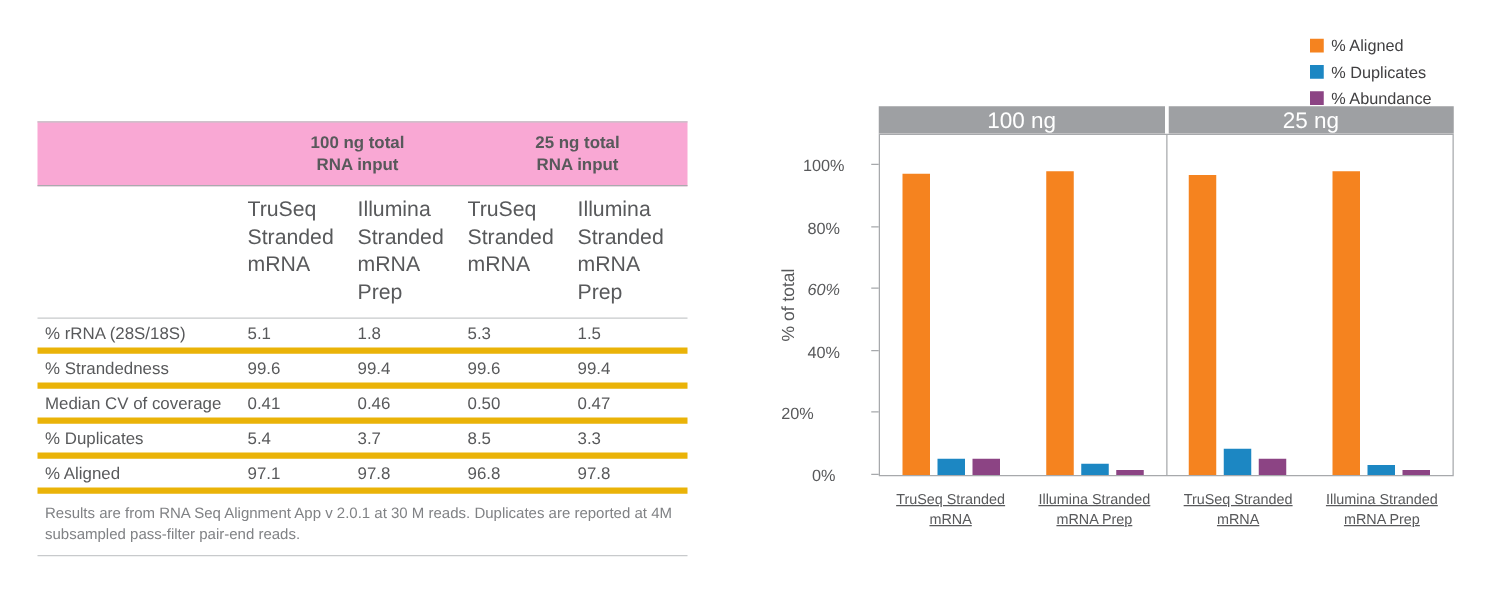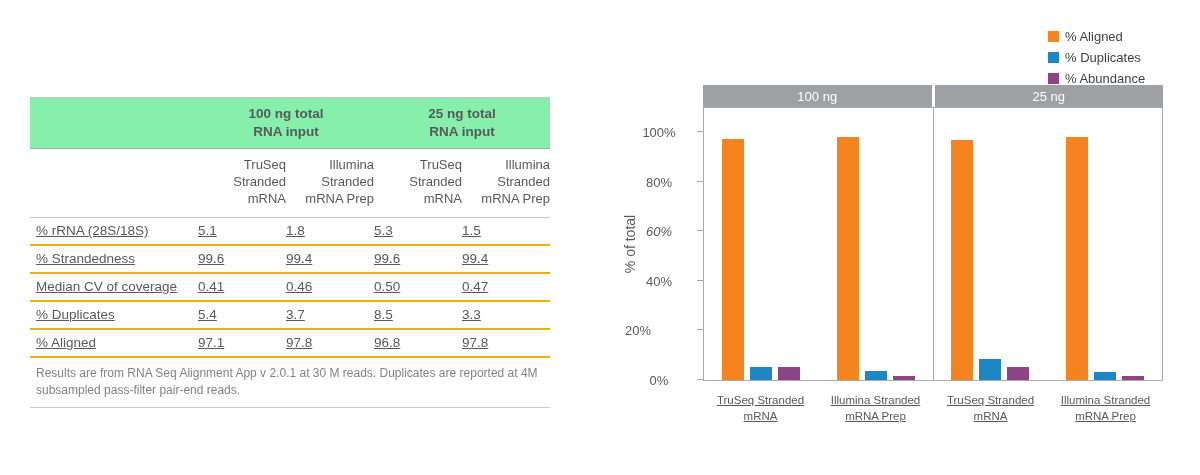--- a/index.html
+++ b/index.html
@@ -9,56 +9,55 @@
     color:#58595B;
   }
   .canvas { position:relative; width:1200px; height:475px; background:#fff; overflow:hidden; }
   .pre { white-space:pre-line; }
 
   
   .tbl { position:absolute; left:30px; top:97px; width:520px; font-size:13.5px; }
   .tbl-band {
     display:grid; grid-template-columns:168px 176px 176px;
     height:52px; align-items:center;
-    background:#86efac;
+    background:#f9a8d4;
     border-top:1px solid #C2C4C6;
     border-bottom:1px solid #A9ABAE;
   }
   .band-cell { text-align:center; font-weight:bold; line-height:1.3; }
   .tbl-subhead {
     display:grid; grid-template-columns:168px 88px 88px 88px 88px;
     padding:8px 0 9px 0;
     border-bottom:1px solid #C8CACC;
   }
-  .sub-cell { text-align:right; font-size:13px; line-height:1.3; }
+  .sub-cell { text-align:left; font-size:17px; line-height:1.3; }
   .tbl-row {
     display:grid; grid-template-columns:168px 88px 88px 88px 88px;
     height:28px; align-items:center;
-    border-bottom:2px solid #eab308;
-    text-decoration:underline;
+    border-bottom:5px solid #eab308;
   }
   .row-label { padding-left:6px; text-align:left; }
   .row-val { }
   .tbl-footnote {
     padding:7px 6px 8px 6px;
     font-size:12px; line-height:1.42; color:#808285;
     border-bottom:1px solid #C8CACC;
   }
 
   
   .legend { position:absolute; left:1048px; top:26px; }
   .legend-item { display:flex; align-items:center; height:21px; }
   .legend-swatch { width:11px; height:11px; margin-right:6px; flex:0 0 auto; }
   .legend-label { font-size:13px; color:#414042; }
 
   .band { position:absolute; left:703px; top:85px; width:460px; height:22px; display:flex; gap:3px; }
   .band-seg {
     flex:1; background:#9EA0A3; color:#ffffff;
     display:flex; align-items:center; justify-content:center;
-    font-size:13px;
+    font-size:18px;
   }
 
   .plot {
     position:absolute; left:703px; top:107px; width:460px; height:274px;
     border:1px solid #A7A9AC; background:#fff;
   }
   .panel-divider { position:absolute; left:50%; top:0; bottom:0; width:1px; background:#A7A9AC; }
   .panels { position:absolute; left:0; right:0; top:0; bottom:0; display:flex; }
   .panel { flex:1; display:flex; justify-content:space-around; align-items:flex-end; }
   .bar-group { display:flex; gap:6px; align-items:flex-end; }

